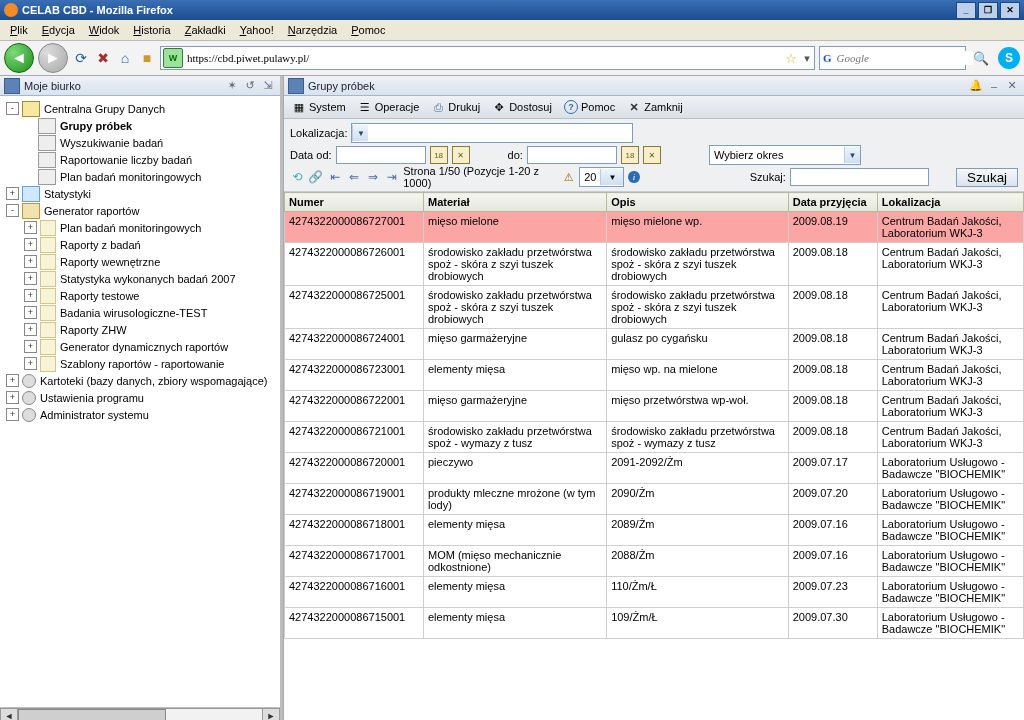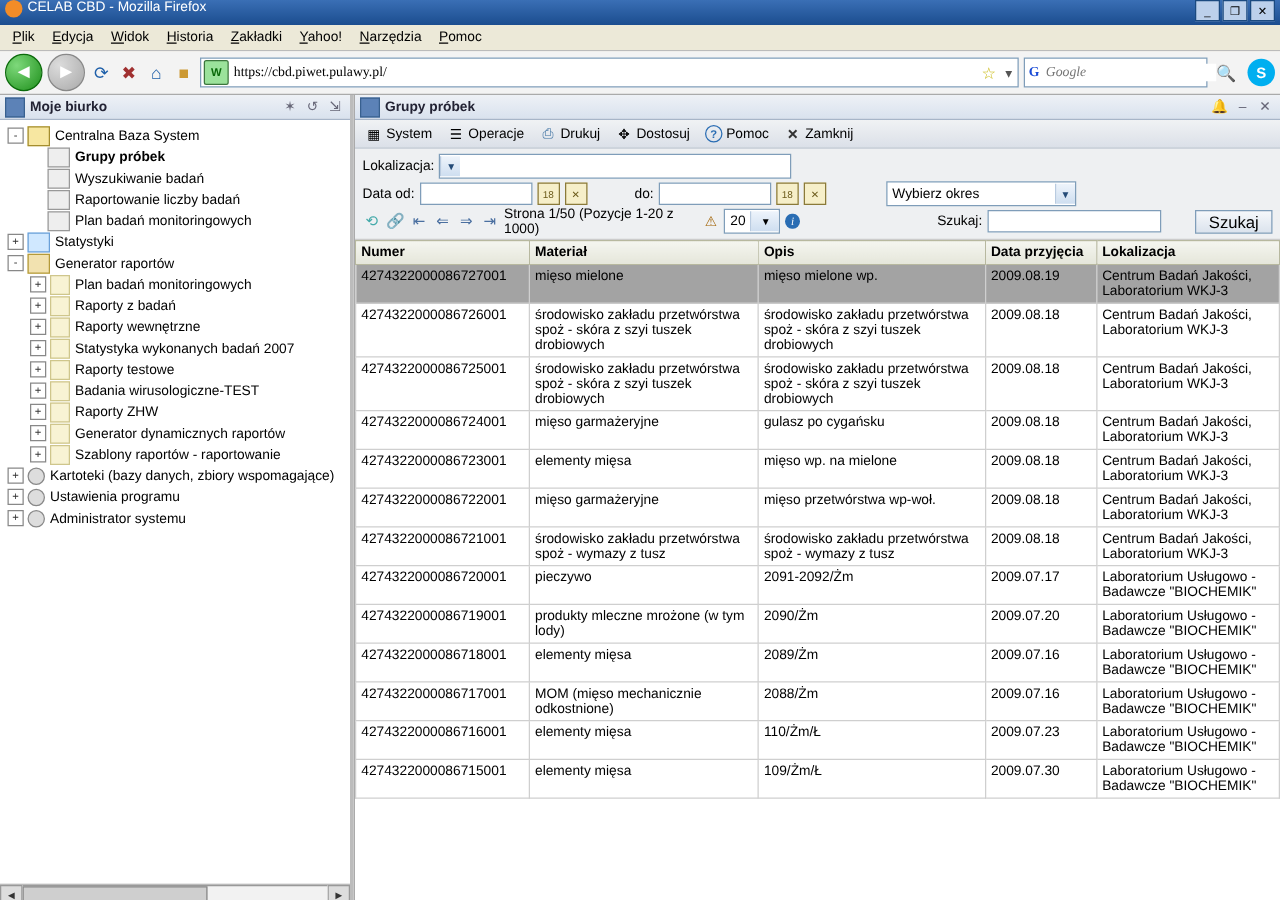--- a/index.html
+++ b/index.html
@@ -1,16 +1,16 @@
 <!DOCTYPE html>
 <html lang="pl"><head>
 <meta charset="utf-8">
 <style>
   html,body{margin:0;padding:0;font-family:Tahoma,Arial,sans-serif;font-size:11px;overflow:hidden;background:#ece9d8}
-  .titlebar{height:20px;background:linear-gradient(#3a6fb5,#1b4d8f);color:#fff;display:flex;padding:0 4px;font-weight:normal}
+  .titlebar{height:20px;background:linear-gradient(#3a6fb5,#1b4d8f);color:#fff;display:flex;align-items:center;padding:0 4px;font-weight:bold}
   .titlebar .spacer{flex:1}
   .titlebar .winbtn{width:18px;height:15px;margin-left:2px;background:#bcd0eb;border:1px solid #1b4a80;display:flex;align-items:center;justify-content:center;color:#000;font-size:9px;cursor:default}
   .menubar{height:20px;background:#ece9d8;border-bottom:1px solid #bbb;display:flex;align-items:center;padding:0 4px;gap:2px}
   .menubar .menuitem{padding:1px 6px}
   .menubar .menuitem u{text-decoration:underline}
   .toolbar{height:34px;background:#f3f3f3;border-bottom:1px solid #aaa;display:flex;align-items:center;padding:0 4px;gap:4px}
   .navbtn{width:28px;height:28px;border-radius:50%;background:radial-gradient(circle at 30% 30%,#7ed97b,#1e8f1b);border:1px solid #0a6a0a;display:flex;align-items:center;justify-content:center;color:#fff;font-size:16px}
   .navbtn.fwd{background:radial-gradient(circle at 30% 30%,#dcdcdc,#a9a9a9);border-color:#888;color:#fff}
   .tbicon{width:18px;height:18px;display:flex;align-items:center;justify-content:center;font-size:14px;color:#1e5fa9}
   .urlbox{flex:1;height:22px;border:1px solid #7f9db9;background:#fff;display:flex;align-items:center}
@@ -21,21 +21,21 @@
   .searchbox{width:145px;height:22px;border:1px solid #7f9db9;background:#fff;display:flex;align-items:center}
   .searchbox .g{width:14px;height:14px;margin:0 3px;border-radius:3px;display:flex;align-items:center;justify-content:center;color:#1a4bd6;font-family:serif;font-weight:bold}
   .searchbox input{flex:1;border:none;outline:none;font:11px Tahoma;font-style:italic;color:#888}
   .magnify{width:22px;height:22px;display:flex;align-items:center;justify-content:center;font-size:13px;color:#1e5fa9}
   .skype{width:22px;height:22px;border-radius:50%;background:#00aff0;display:flex;align-items:center;justify-content:center;color:#fff;font-weight:bold;font-size:12px;margin-left:2px}
 
   .client{display:flex;height:648px}
   .leftpanel{width:280px;min-width:280px;border-right:3px solid #bcbcbc;background:#f1f1f1;display:flex;flex-direction:column}
   .panelhdr{height:19px;background:linear-gradient(#eef1f6,#d9e2ee);border-bottom:1px solid #a7b5c8;display:flex;align-items:center;padding:0 4px}
   .panelhdr .ico{width:14px;height:14px;background:#5c82b7;border:1px solid #38608f;margin-right:4px}
-  .panelhdr .title{font-weight:bold;flex:1;color:#223}
+  .panelhdr .title{font-weight:normal;flex:1;color:#223}
   .panelhdr .tool{width:16px;height:16px;margin-left:2px;font-size:11px;color:#667;display:flex;align-items:center;justify-content:center}
   .tree{flex:1;overflow:auto;background:#fff;padding:4px 0 0 0}
   .treenode{display:flex;align-items:center;height:17px;white-space:nowrap}
   .exp{width:11px;height:11px;border:1px solid #888;margin:0 3px 0 0;display:flex;align-items:center;justify-content:center;font-size:9px;color:#333;background:#fff;line-height:1}
   .exp.blank{border:none;background:transparent}
   .nico{width:16px;height:14px;margin-right:3px;display:inline-flex;align-items:center;justify-content:center;font-size:10px}
   .nico.db{background:#f7e7a1;border:1px solid #a48d2e}
   .nico.doc{background:#eee;border:1px solid #999}
   .nico.stat{background:#d0e8ff;border:1px solid #6aa0d8}
   .nico.gen{background:#f2e2b0;border:1px solid #b49a3a}
@@ -68,21 +68,21 @@
   .warn{width:14px;height:12px;display:inline-flex;align-items:center;justify-content:center;color:#a06000;font-size:11px}
   .info{width:12px;height:12px;border-radius:50%;background:#2a6db3;color:#fff;font-size:9px;display:inline-flex;align-items:center;justify-content:center;font-style:italic;font-family:serif}
   .numsel{border:1px solid #7f9db9;background:#fff;height:18px;display:inline-flex;align-items:center}
   .numsel span{padding:0 4px}
   .numsel .ar{width:14px;border-left:1px solid #b9cbe0;background:linear-gradient(#eef4fb,#cedef0);height:16px;display:flex;align-items:center;justify-content:center;font-size:8px}
 
   .tablewrap{flex:1;overflow:auto;background:#fff}
   table.data{border-collapse:collapse;width:100%;font-size:11px}
   table.data th{background:linear-gradient(#f4f5ef,#e5e6da);border:1px solid #b7b89f;text-align:left;padding:3px 4px;font-weight:bold;position:sticky;top:0}
   table.data td{border:1px solid #cfcfcf;padding:3px 4px;vertical-align:top}
-  table.data tr.sel td{background:#a3a3a3}
+  table.data tr.sel td{background:#fca5a5}
   .col-num{width:130px}
   .col-dat{width:80px}
 </style>
 </head>
 <body>
 
 <div class="titlebar">
   <span style="width:14px;height:14px;background:#f28c28;border-radius:50%;margin-right:4px;display:inline-block"></span>
   <span>CELAB CBD - Mozilla Firefox</span>
   <span class="spacer"></span>
@@ -130,21 +130,21 @@
       <div class="ico"></div>
       <div class="title">Moje biurko</div>
       <div class="tool">✶</div>
       <div class="tool">↺</div>
       <div class="tool">⇲</div>
     </div>
     <div class="tree" id="tree">
         <div class="treenode" style="padding-left: 6px;">
           <span class="exp">-</span>
           <span class="nico db"></span>
-          <span class="lbl">Centralna Baza System</span>
+          <span class="lbl">Centralna Grupy Danych</span>
         </div>
         <div class="treenode" style="padding-left: 24px;">
           <span class="exp blank"></span>
           <span class="nico doc"></span>
           <span class="lbl bold">Grupy próbek</span>
         </div>
         <div class="treenode" style="padding-left: 24px;">
           <span class="exp blank"></span>
           <span class="nico doc"></span>
           <span class="lbl">Wyszukiwanie badań</span>

